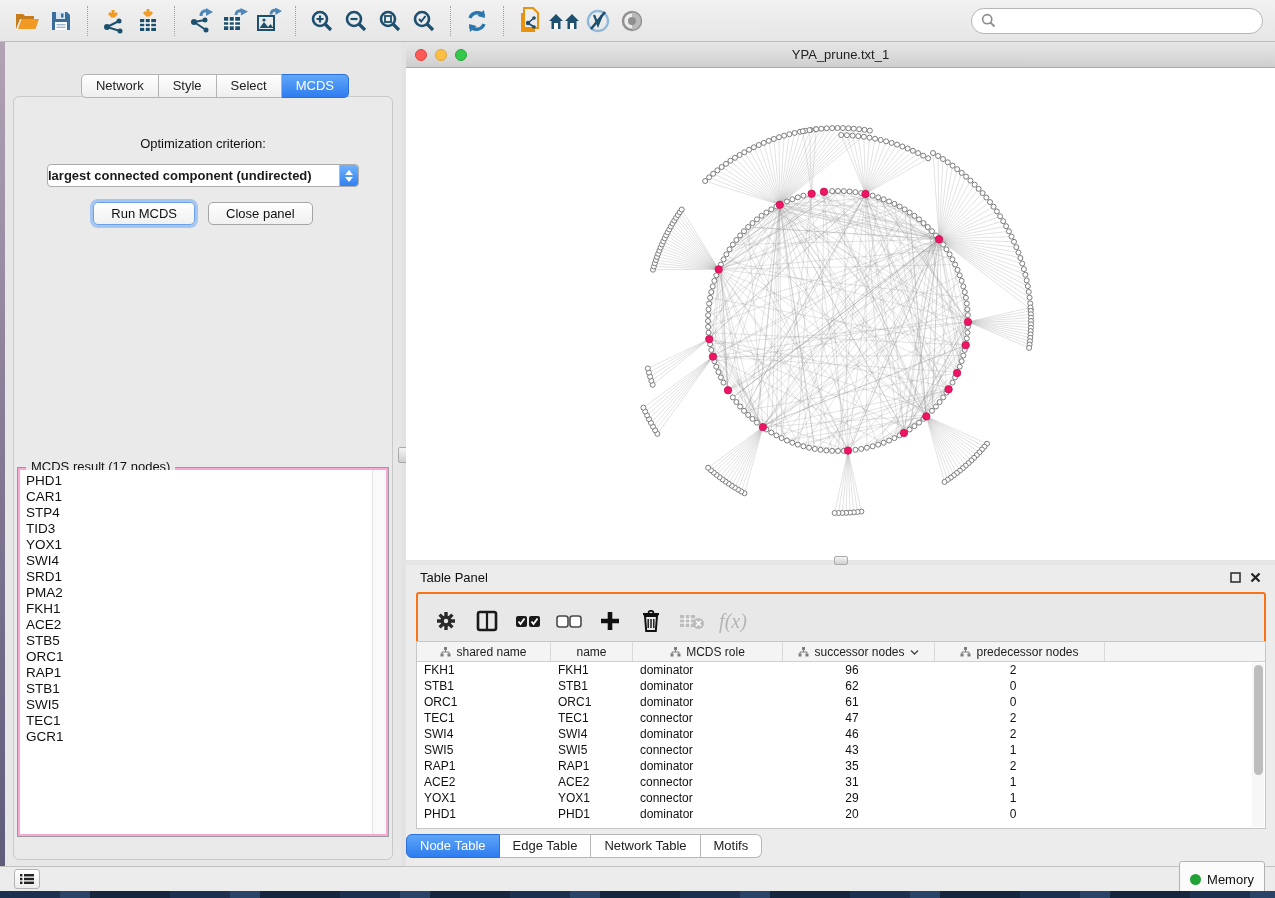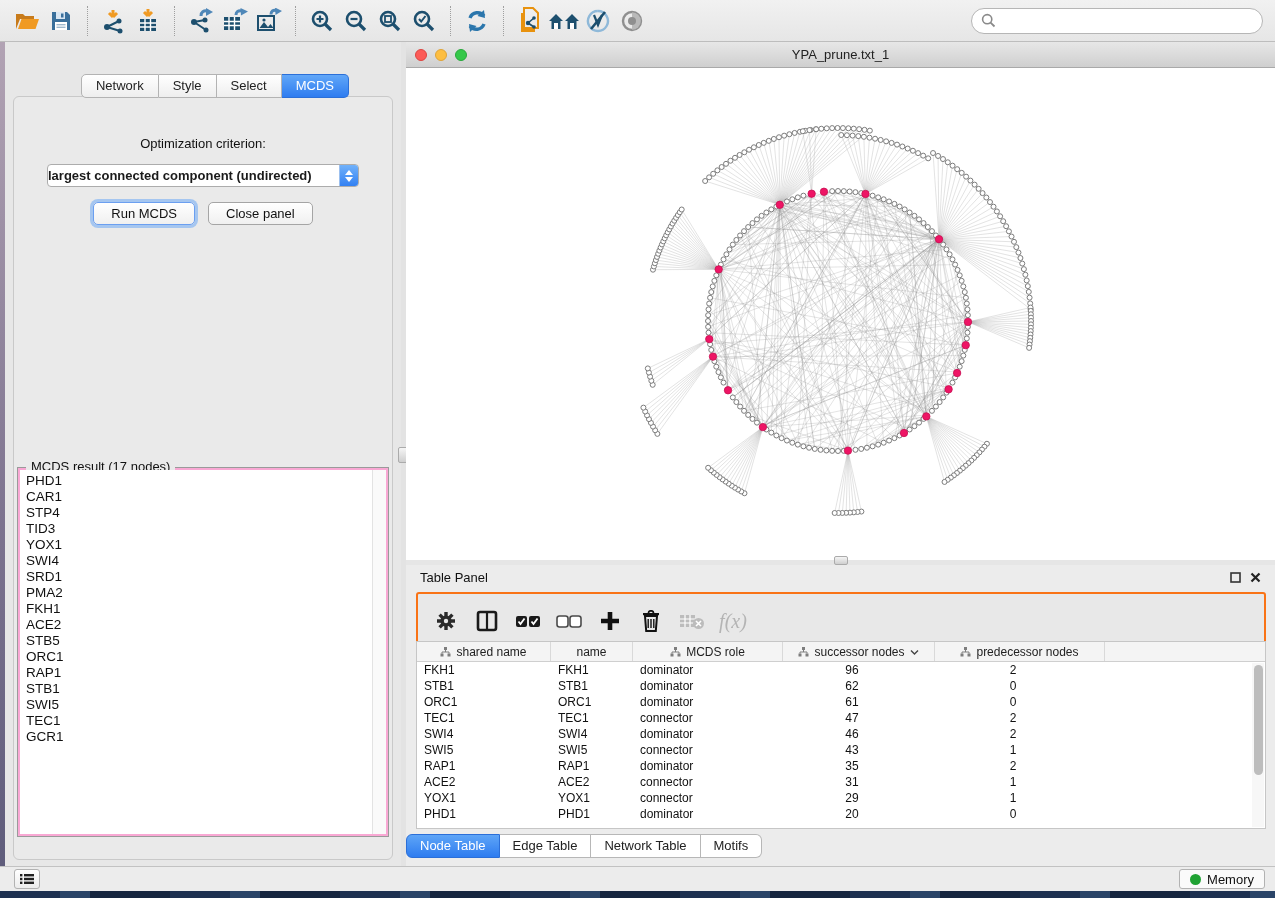--- a/index.html
+++ b/index.html
@@ -96,21 +96,21 @@
   .tp-tab { padding:3px 13px 4px; font-size:13px; background:#fff; border:1px solid #b7b7b7; border-left-width:0; color:#222; }
   .tp-tab:first-child { border-left-width:1px; border-radius:6px 0 0 6px; }
   .tp-tab:last-child { border-radius:0 6px 6px 0; }
   .tp-tab.active { background:linear-gradient(#5ea5f7,#2e7cf0); color:#fff; border-color:#2b6fd8; }
 
   
   .statusbar { position:absolute; left:0; top:866px; width:1275px; height:25px; background:#ececec;
     border-top:1px solid #c2c2c2; display:flex; align-items:center; padding:0 10px; }
   .sb-list-btn { width:26px; height:20px; background:linear-gradient(#fff,#ececec); border:1px solid #b2b2b2;
     border-radius:3px; display:flex; align-items:center; justify-content:center; margin-left:4px; }
-  .memory-btn { margin-left:auto; height:20px; padding:0 10px; background:#fafafa; border:1px solid #b2b2b2;
+  .memory-btn { margin-left:auto; height:36px; padding:0 10px; background:#fafafa; border:1px solid #b2b2b2;
     border-radius:3px; display:flex; align-items:center; gap:6px; font-size:13px; color:#111; }
   .mem-dot { width:11px; height:11px; border-radius:50%; background:#1fa233; }
 </style>
 </head>
 <body>
 
 <div class="toolbar">
   <div class="tb-btn">
     <svg width="26" height="24" viewBox="0 0 26 24">
         <path d="M2 20 V5 h7 l2 2 h9 v3 H6 Z" fill="#c87b1b"></path>

